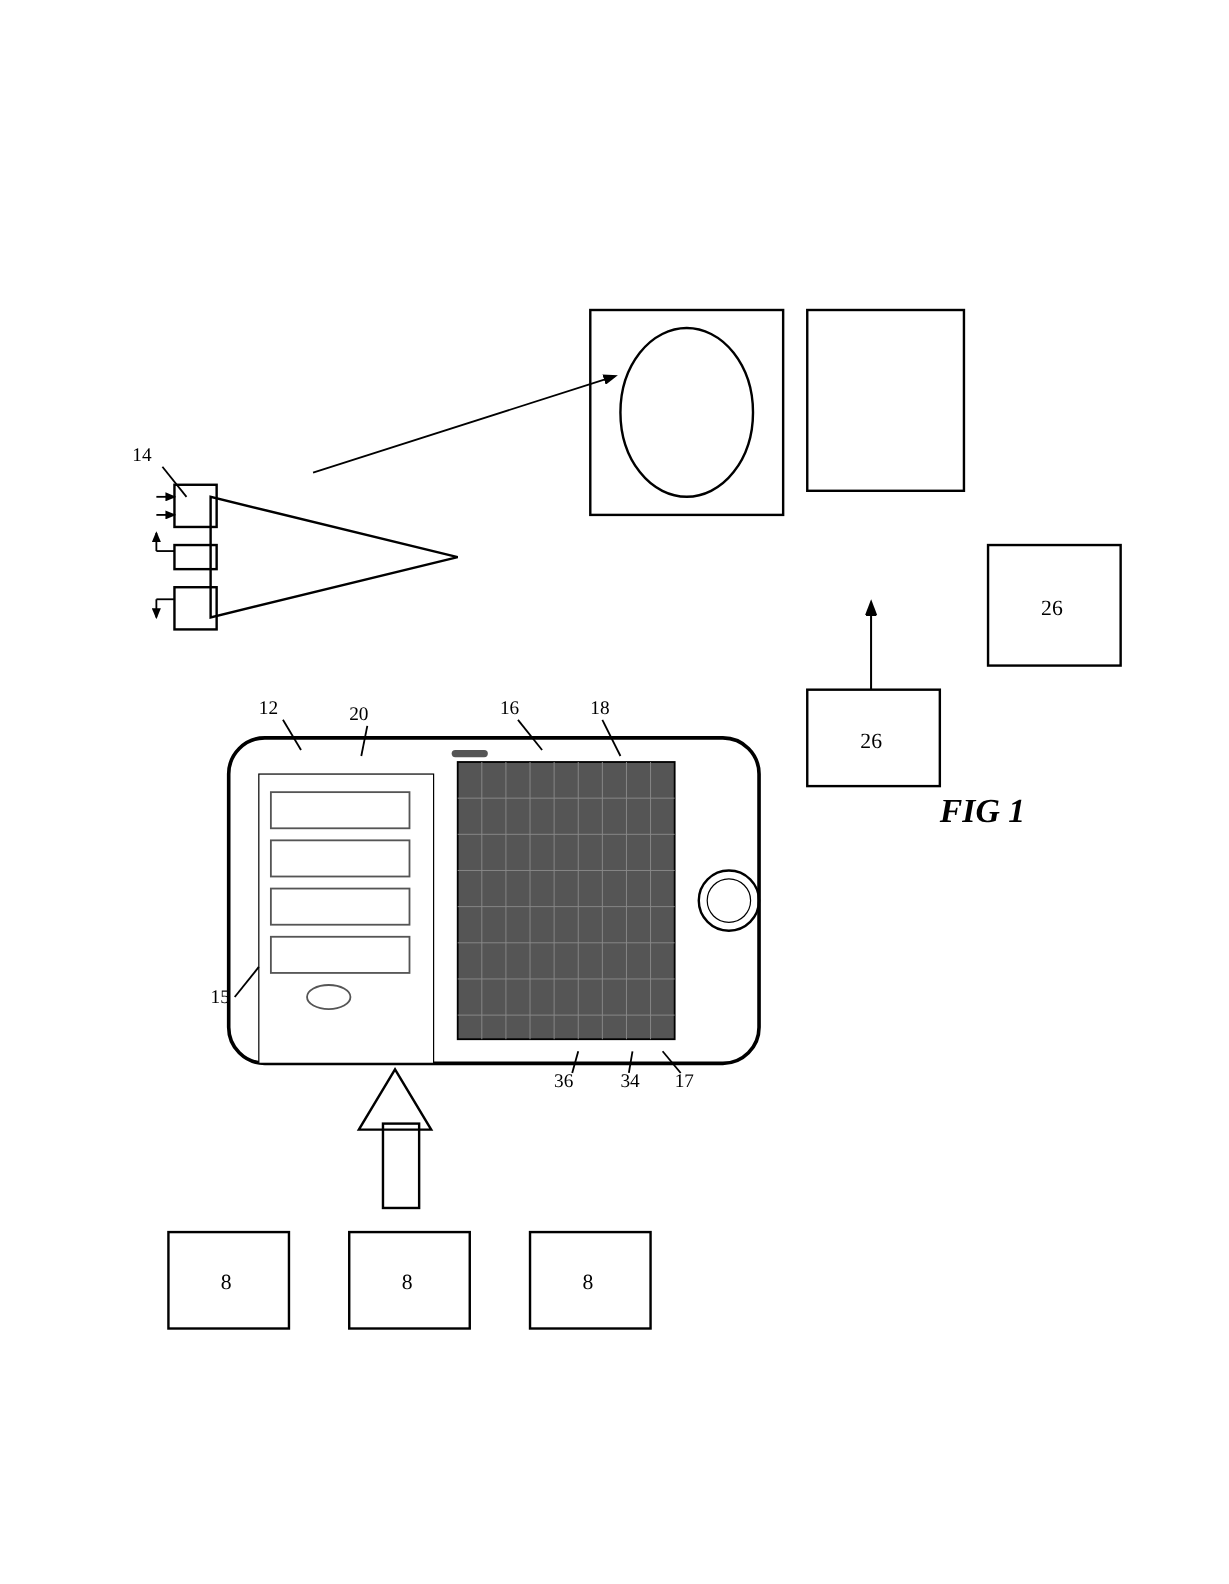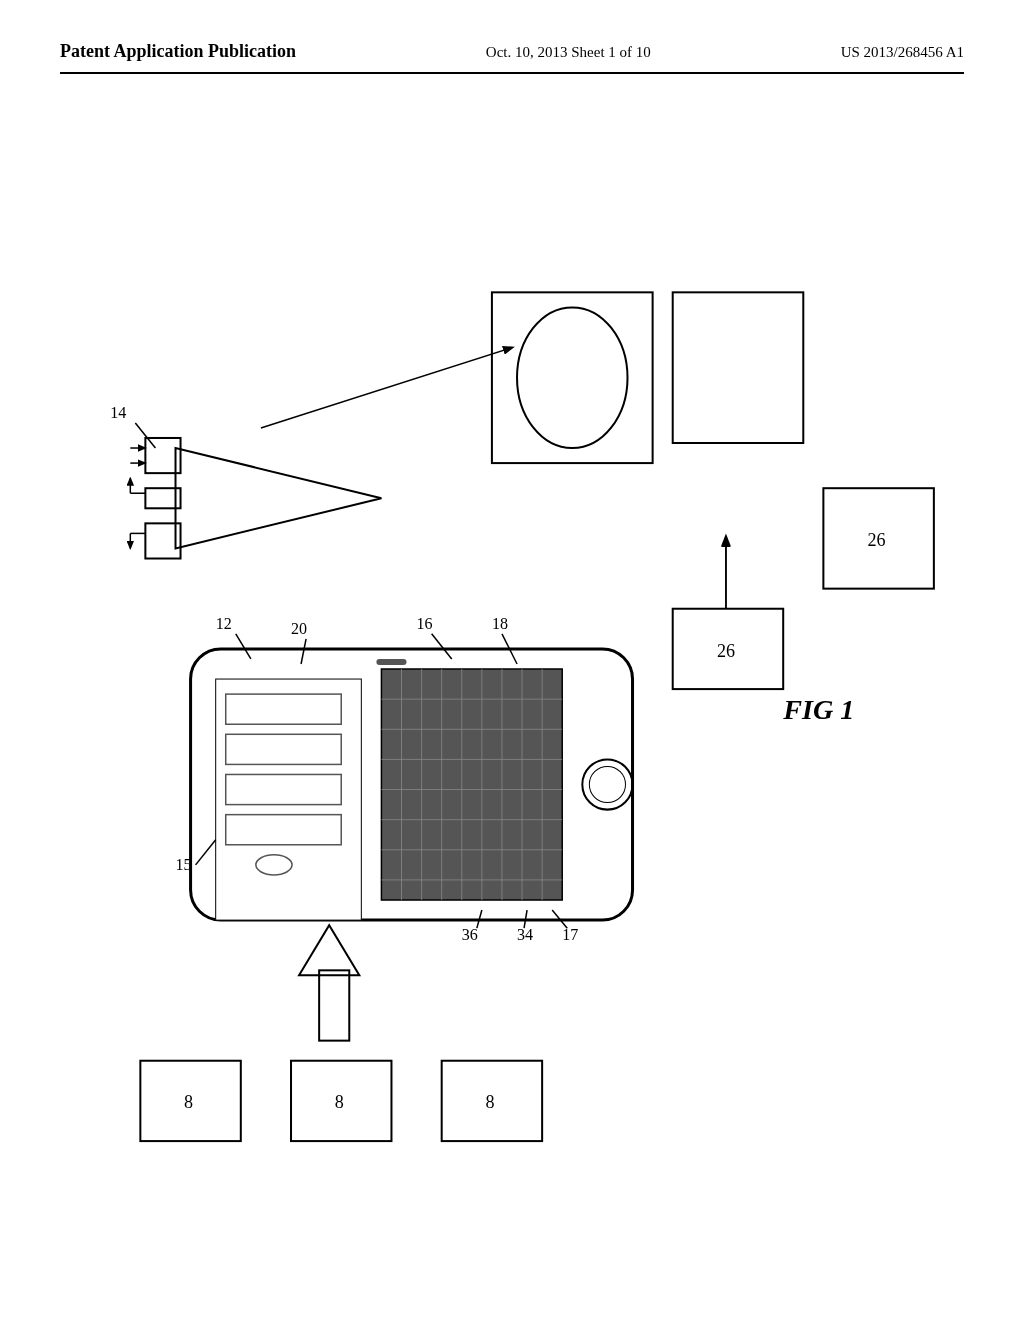--- a/index.html
+++ b/index.html
@@ -52,25 +52,20 @@
       top: 0;
       left: 0;
       width: 100%;
       height: 100%;
     }
   </style>
 </head>
 <body>
 
 <div class="page">
-  <div class="header">
-    <div class="header-left">Patent Application Publication</div>
-    <div class="header-center">Oct. 10, 2013   Sheet 1 of 10</div>
-    <div class="header-right">US 2013/268456 A1</div>
-  </div>
 
   <div class="fig-area">
     <svg class="main-diagram" viewBox="0 0 900 1100" xmlns="http://www.w3.org/2000/svg">
 
       <rect x="80" y="940" width="100" height="80" fill="none" stroke="#000" stroke-width="2"></rect>
       <text x="128" y="987" text-anchor="middle" font-size="18" font-family="Times New Roman">8</text>
 
       <rect x="230" y="940" width="100" height="80" fill="none" stroke="#000" stroke-width="2"></rect>
       <text x="278" y="987" text-anchor="middle" font-size="18" font-family="Times New Roman">8</text>
 

